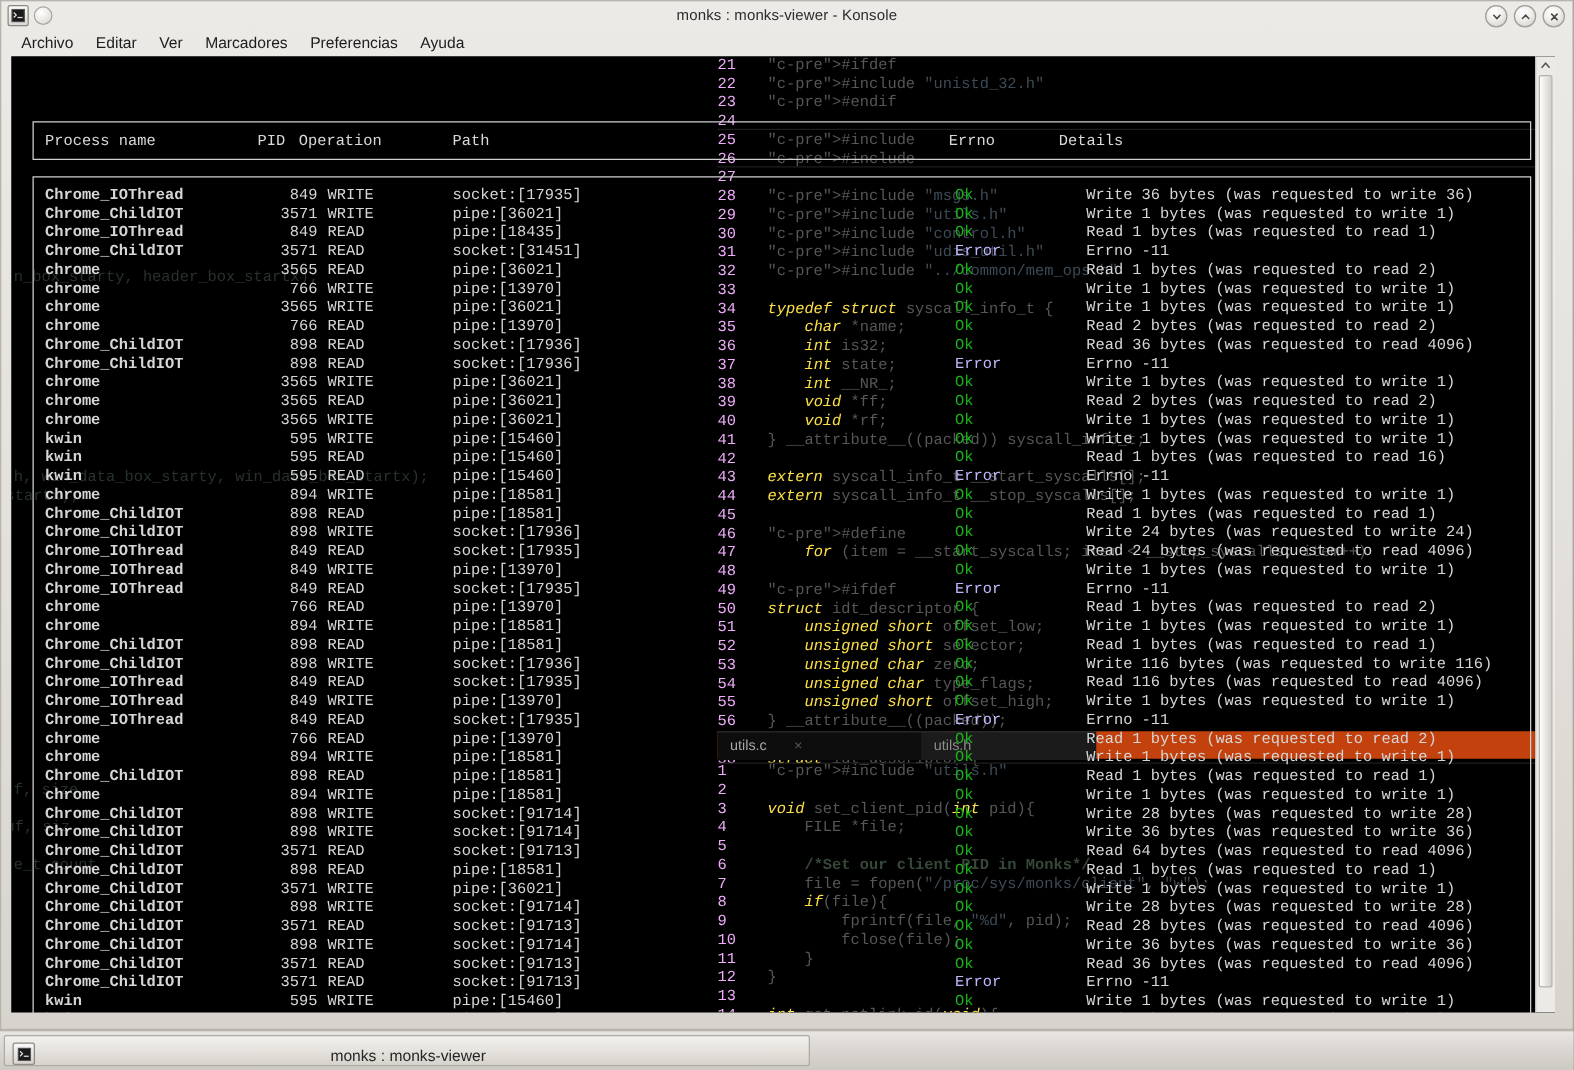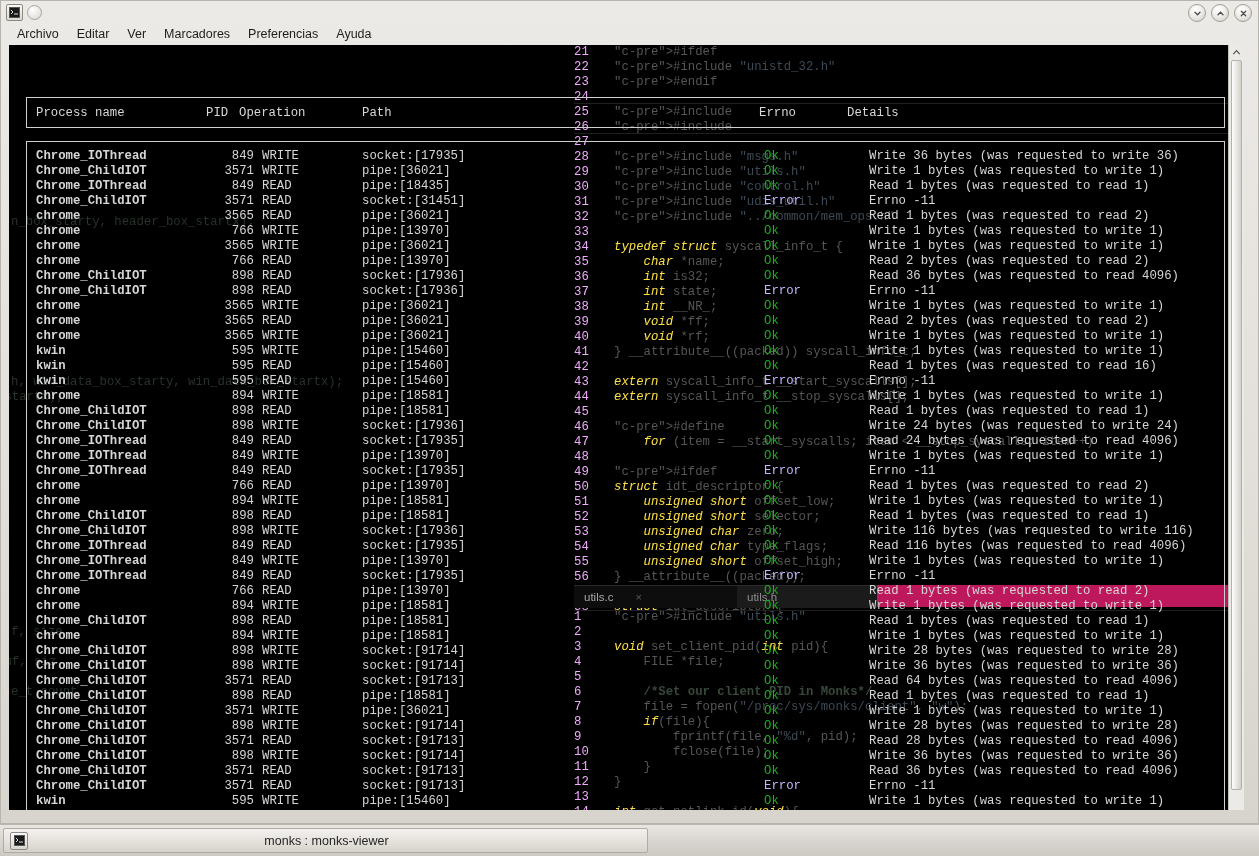--- a/index.html
+++ b/index.html
@@ -83,21 +83,21 @@
   .bg-code .ln{display:block;height:15px;}
   .bg-code .num{display:inline-block;width:26px;color:#f0abfc;}
   .bg-code .gut{display:inline-block;width:14px;}
   .c-str{color:#3d4a55;}
   .c-typ{color:#fde047;font-style:italic;}
   .c-pl{color:#565656;}
   .c-com{color:#37483a;font-weight:bold;}
 
   .bg-tabbar{
     position:absolute;left:565px;top:540px;width:654px;height:22px;
-    background:#be185d;
+    background:#c2410c;
     text-align:right;
   }
   .bg-tab{
     position:absolute;top:0;height:22px;display:flex;align-items:center;
     padding:0 10px;gap:22px;font-size:11.5px;color:#8e8e8e;
     font-family:"Liberation Sans",sans-serif;
     background:#1b1b1b;border-top:1px solid #2a2a2a;
   }
   .bg-tab.active{background:#0d0d0d;color:#a8a8a8;}
   .bg-tab .x{color:#5b5b5b;font-size:11px;}
@@ -158,21 +158,21 @@
   .taskbar{
     position:absolute;left:0;bottom:0;width:1259px;height:32px;
     background:linear-gradient(180deg,#e9e6e2 0%,#d9d5d0 50%,#cdc9c3 100%);
     border-top:1px solid #b9b5af;
     box-sizing:border-box;
   }
   .task-btn{
     position:absolute;left:3px;top:3px;width:645px;height:25px;
     background:linear-gradient(180deg,#f3f1ee 0%,#e6e3de 50%,#d6d2cc 100%);
     border:1px solid #aeaaa4;border-radius:2px;box-sizing:border-box;
-    display:flex;align-items:center;
+    display:flex;align-items:flex-end;
   }
   .task-ico{
     width:16px;height:16px;margin-left:6px;flex:0 0 auto;
     background:linear-gradient(180deg,#fafafa,#d8d4ce);
     border:1px solid #8d8a83;border-radius:2px;
     display:flex;align-items:center;justify-content:center;
   }
   .task-label{
     flex:1;text-align:center;font-size:12.5px;color:#262626;
     margin-right:22px;
@@ -189,20 +189,21 @@
       <div class="tb-left">
         <div class="tb-icon">
           <svg width="11" height="11" viewBox="0 0 11 11">
             <rect x="0.5" y="0.5" width="10" height="10" fill="#1a1a1a" stroke="#555"></rect>
             <path d="M2 3 L4 5 L2 7" stroke="#e0e0e0" fill="none" stroke-width="1"></path>
             <rect x="5" y="6.5" width="4" height="1" fill="#e0e0e0"></rect>
           </svg>
         </div>
         <div class="tb-dot"></div>
       </div>
+      <div class="tb-title">monks : monks-viewer - Konsole</div>
       <div class="tb-right">
         <div class="tb-btn">
           <svg width="9" height="9" viewBox="0 0 9 9">
               <path d="M2 3.2 L4.5 5.8 L7 3.2" stroke="#4a4a4a" fill="none" stroke-width="1.3" stroke-linecap="round"></path>
             </svg>
         </div>
         <div class="tb-btn">
           <svg width="9" height="9" viewBox="0 0 9 9">
               <path d="M2 5.8 L4.5 3.2 L7 5.8" stroke="#4a4a4a" fill="none" stroke-width="1.3" stroke-linecap="round"></path>
             </svg>

